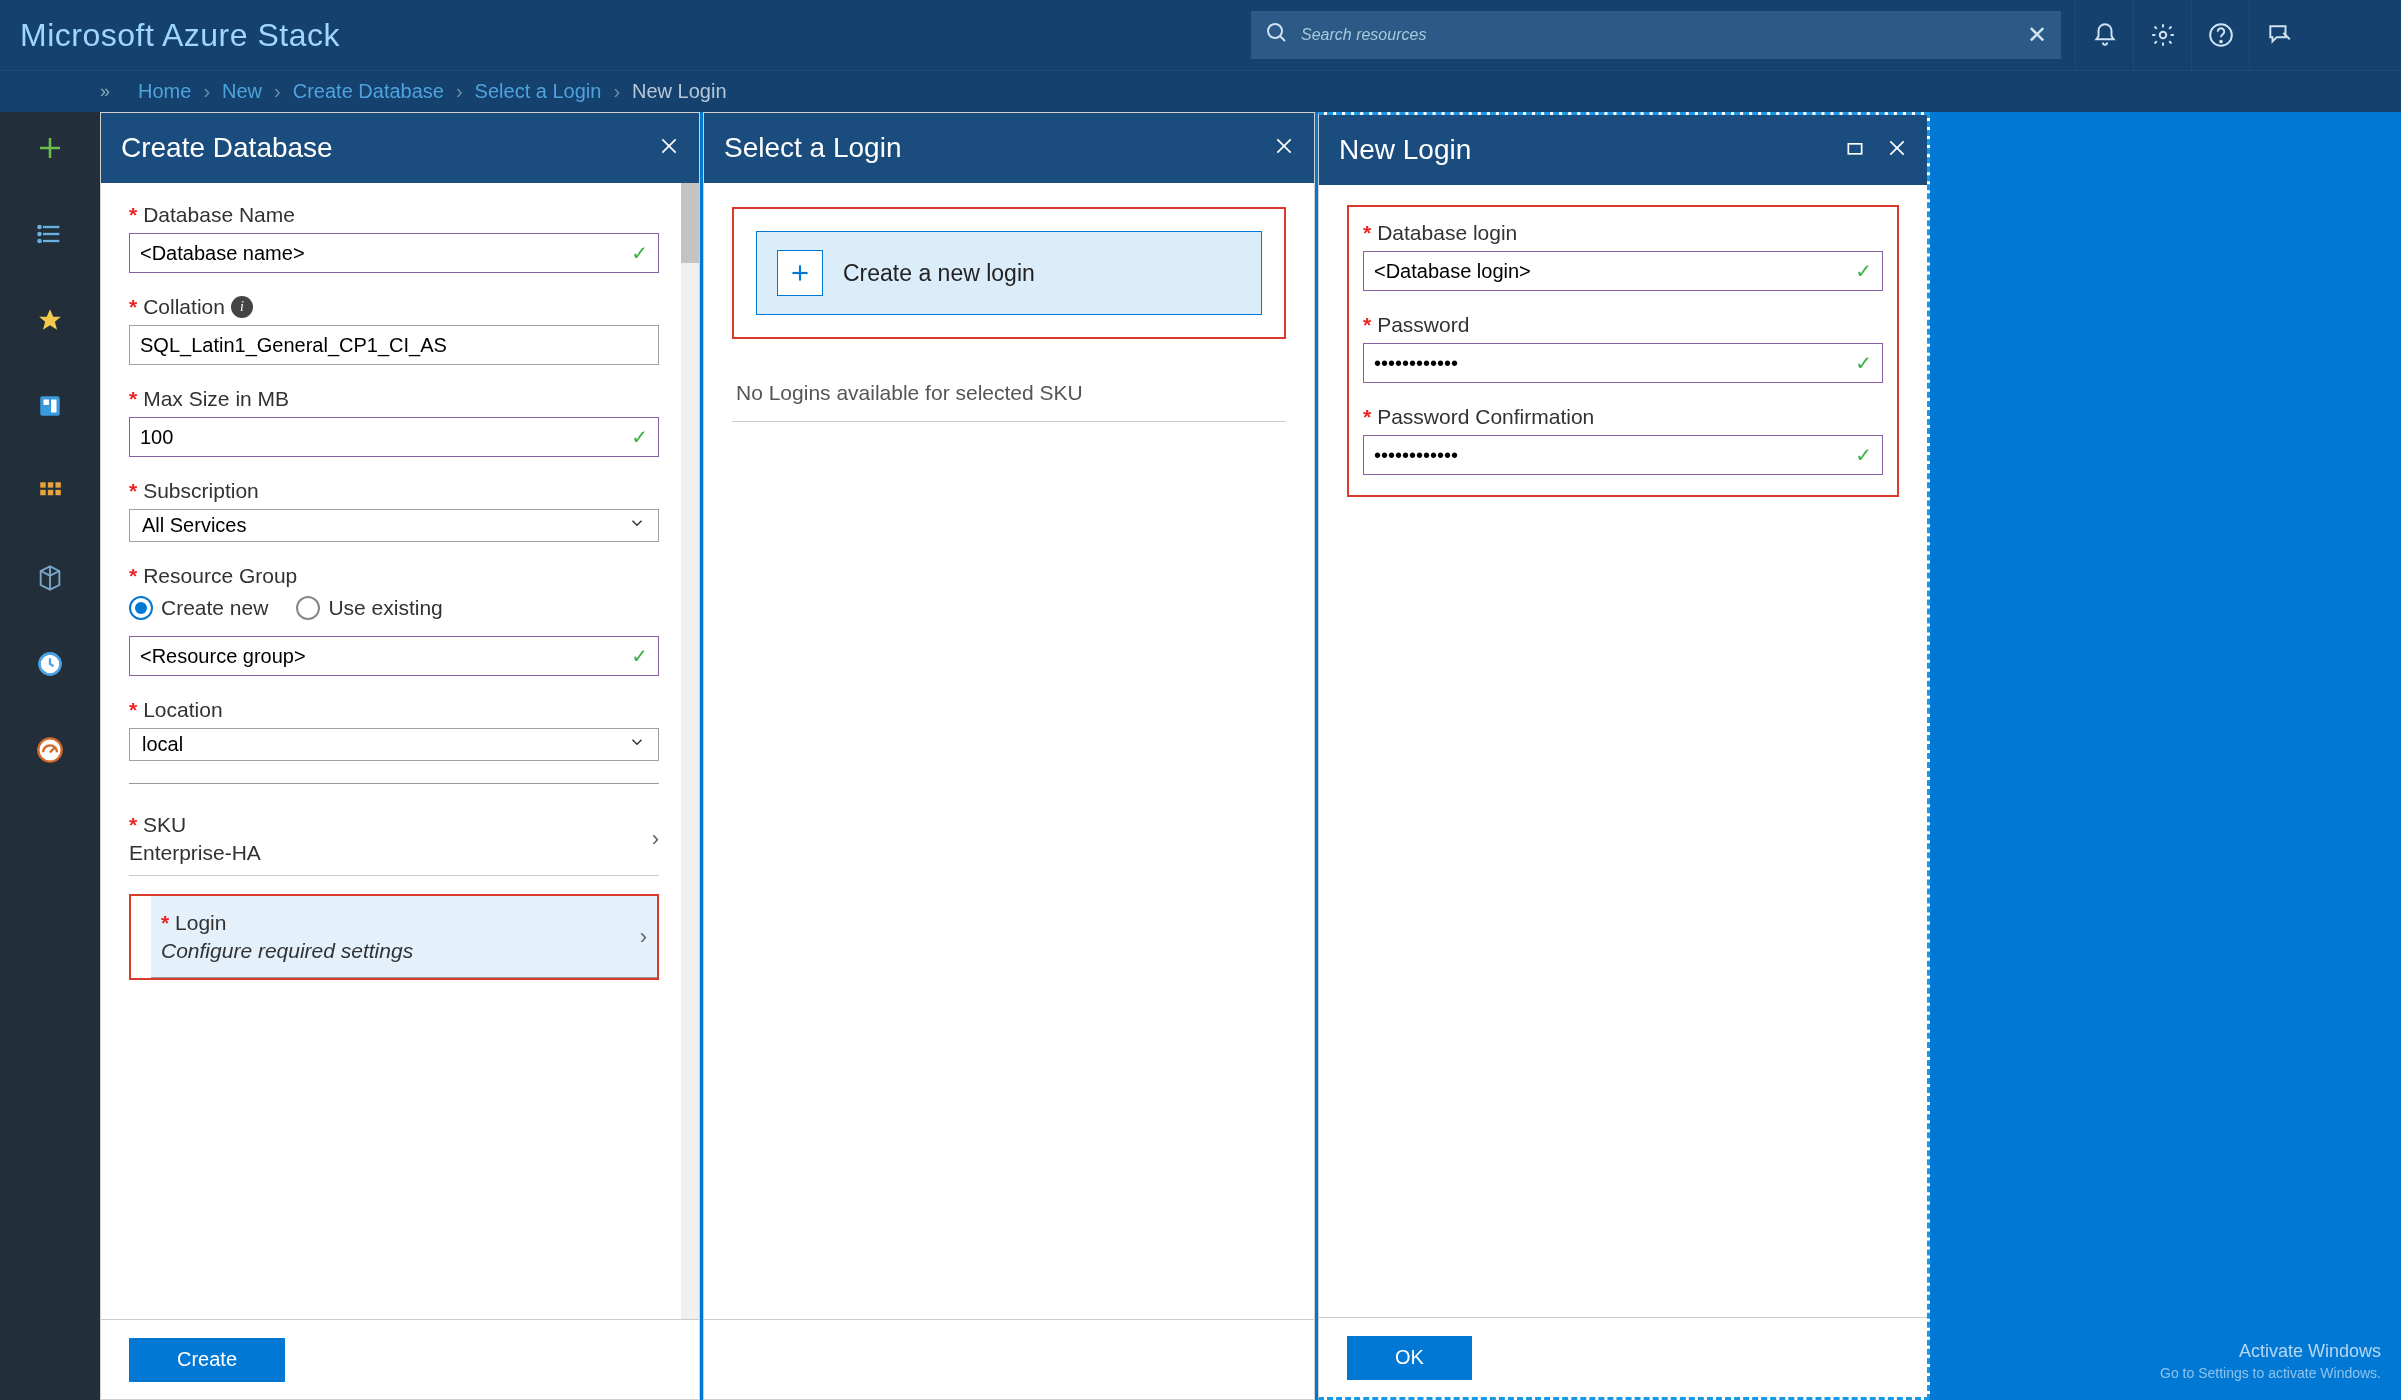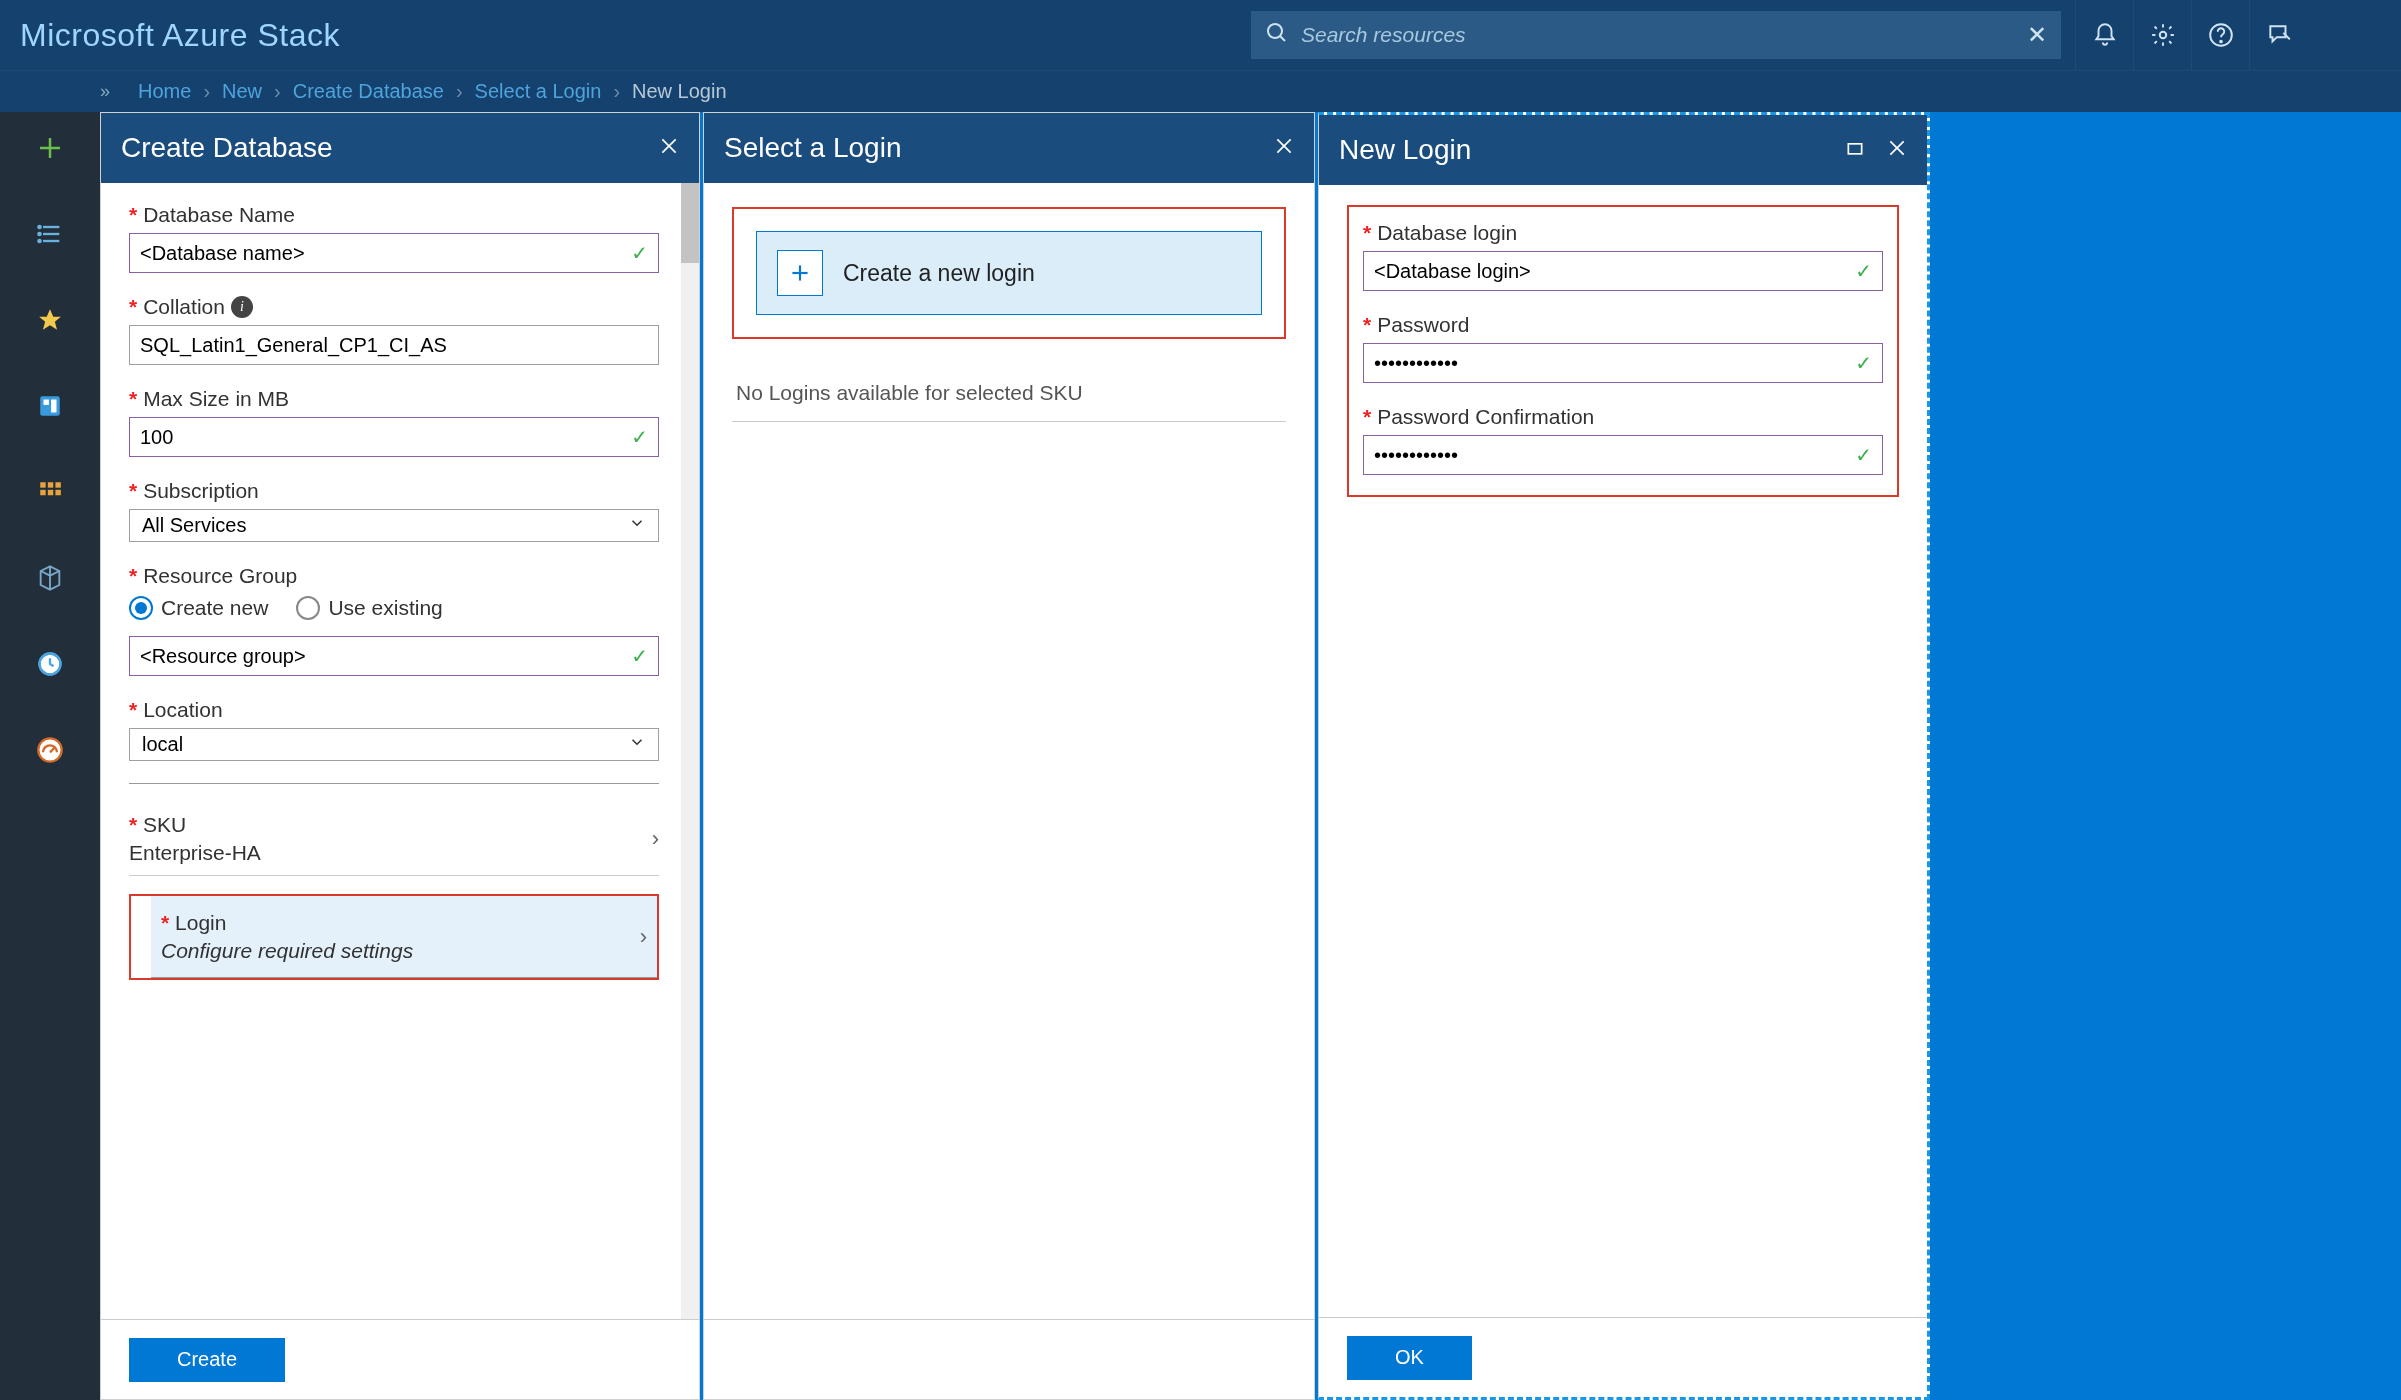--- a/index.html
+++ b/index.html
@@ -4,21 +4,21 @@
 <style>
   * { box-sizing: border-box; margin: 0; padding: 0; }
   body { font-family: "Segoe UI", Arial, sans-serif; background: #fff; width: 2401px; height: 1400px; overflow: hidden; transform-origin: top left; }
 
   
   .topbar { height: 70px; background: #14416d; display: flex; align-items: center; padding: 0 20px; gap: 4px; }
   .brand { color: #9fd6ff; font-size: 32px; font-weight: 300; letter-spacing: 0.5px; }
   .topbar-spacer { flex: 1; }
   .search-box { display: flex; align-items: center; width: 810px; height: 48px; background: #2a5a85; border-radius: 0; padding: 0 14px; gap: 12px; }
   .search-box .icon { color: #cfe3f2; }
-  .search-box input { flex:1; background: transparent; border: none; outline: none; color: #fdba74; font-size: 21px; font-style: italic; }
+  .search-box input { flex:1; background: transparent; border: none; outline: none; color: #fdba74; font-size: 16px; font-style: italic; }
   .search-box input::placeholder { color: #a8c8de; font-style: italic; }
   .search-clear { color: #cfe3f2; font-size: 24px; cursor: pointer; }
   .topbar-icons { display:flex; align-items:center; gap:0; margin-left: 10px; }
   .topbar-icons .ti { width: 58px; height: 70px; display:flex; align-items:center; justify-content:center; color:#cfe3f2; border-left: 1px solid rgba(255,255,255,0.05); cursor:pointer; }
   .avatar-area { width: 70px; display:flex; align-items:center; justify-content:center; }
   .avatar { width: 40px; height: 40px; border-radius: 50%; background: #d0d0d0 radial-gradient(circle at 50% 38%, #fff 0 25%, transparent 26%), radial-gradient(circle at 50% 95%, #fff 0 40%, transparent 41%); }
 
   
   .crumbbar { height: 42px; background: #14416d; display:flex; align-items:center; padding-left: 100px; gap: 12px; font-size: 20px; border-top: 1px solid rgba(255,255,255,0.05); }
   .crumb-chevrons { color:#8aa9bf; margin-right: 20px; font-size: 18px; letter-spacing: -4px; }
@@ -425,15 +425,21 @@
             </div>
           </div>
 
         </div>
       </div>
       <div class="blade-footer">
         <button class="btn">OK</button>
       </div>
     </div>
 
+    <div class="bluefill">
+      <div class="watermark">
+        <div>Activate Windows</div>
+        <span>Go to Settings to activate Windows.</span>
+      </div>
+    </div>
 
   </div>
 </div>
 
 </body></html>

